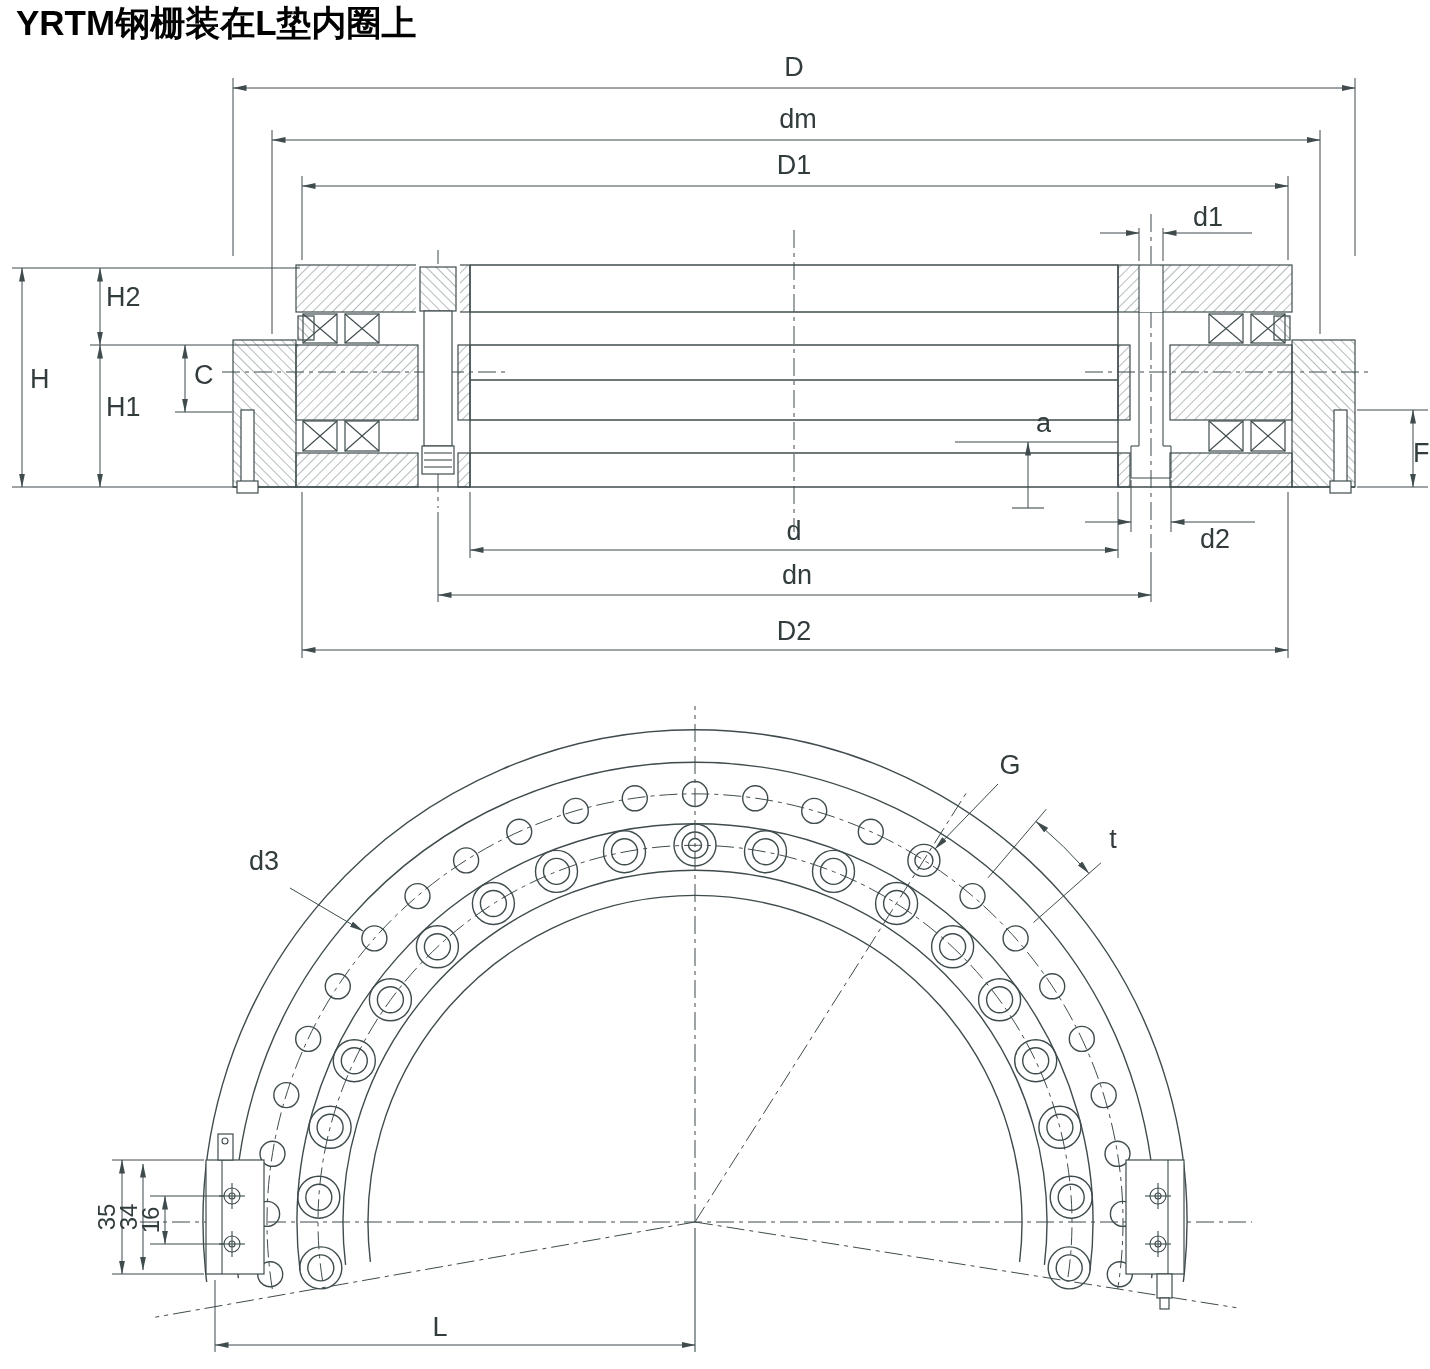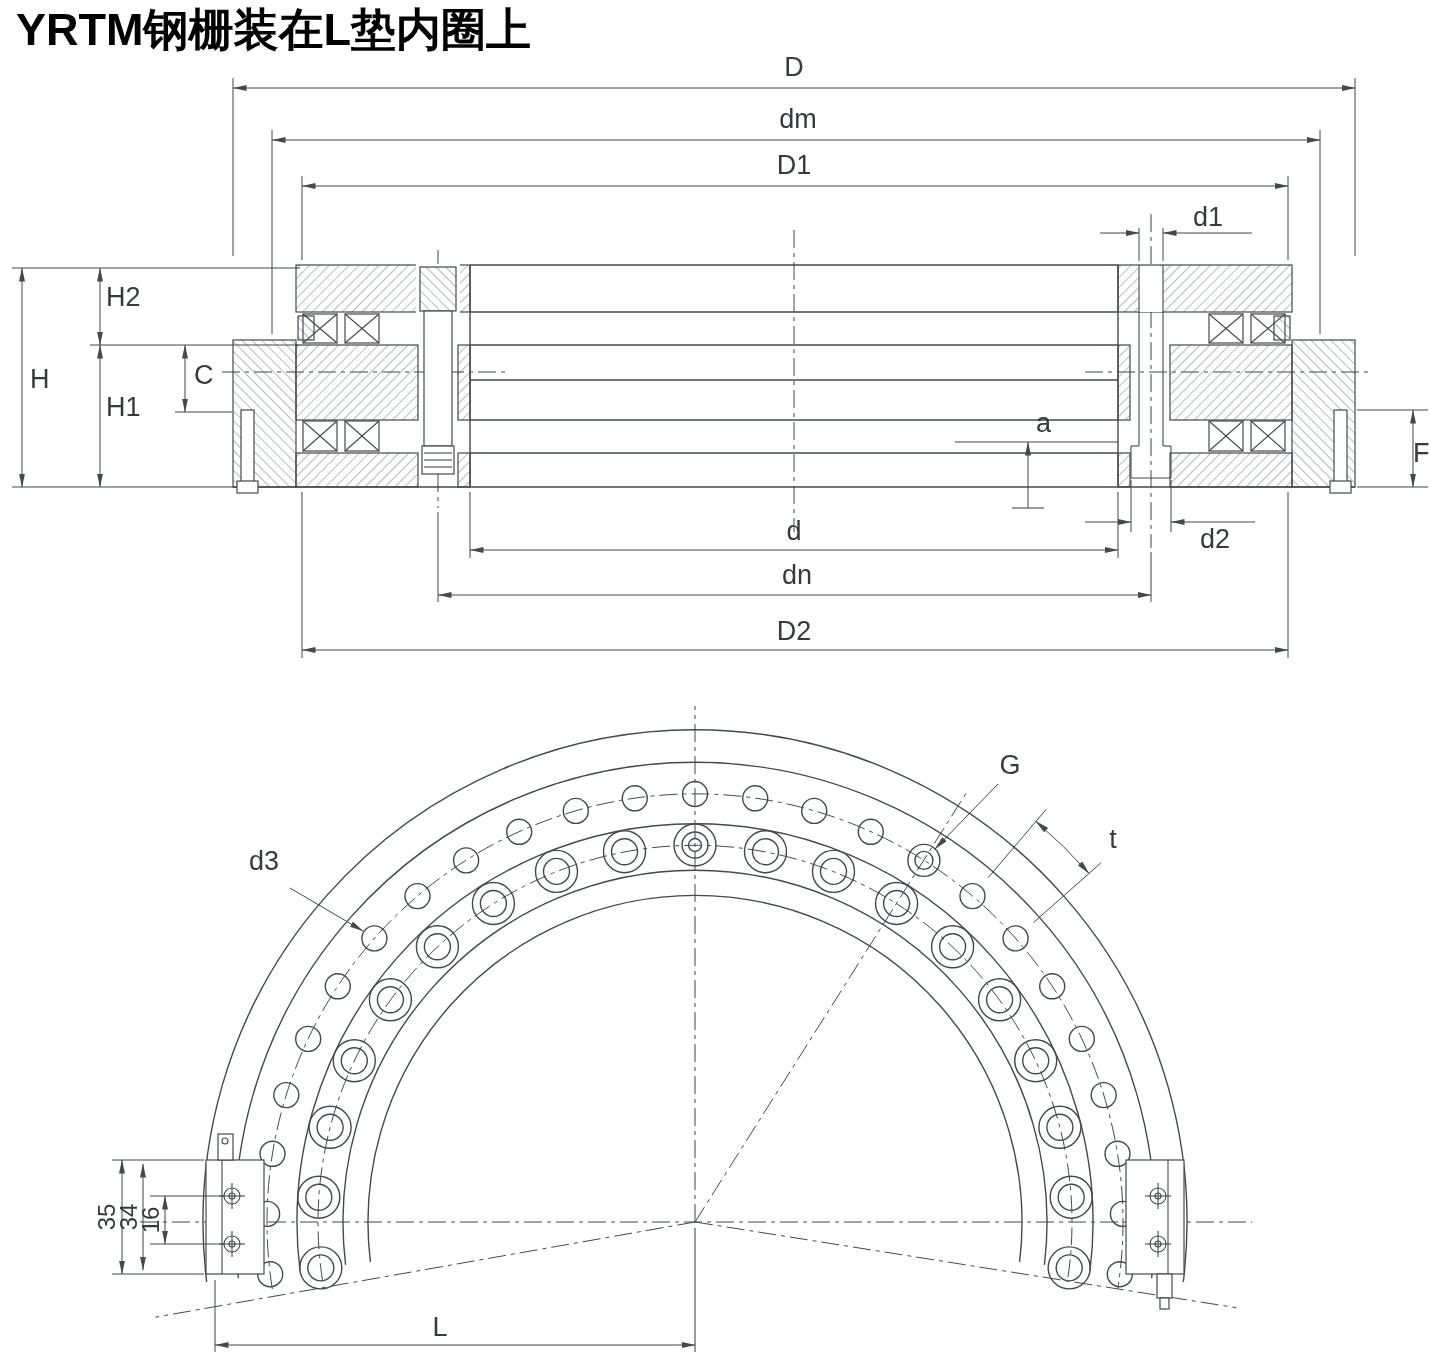--- a/index.html
+++ b/index.html
@@ -1,17 +1,17 @@
 <!DOCTYPE html>
 <html><head>
 <meta charset="utf-8">
 <style>
   html,body{margin:0;padding:0;background:#fff}
   .page{position:relative;width:1430px;height:1369px;background:#fff;overflow:hidden;font-family:"Liberation Sans",sans-serif}
-  .title{position:absolute;left:16px;top:0;font-size:45px;font-weight:700;color:#000;white-space:nowrap}
+  .title{position:absolute;left:16px;top:0;font-size:35px;font-weight:700;color:#000;white-space:nowrap}
   svg.draw{position:absolute;left:0;top:0}
   .ln{stroke:#3f4b4d;stroke-width:1.4;fill:none}
   .s{stroke:#3f4b4d;stroke-width:1.1;fill:none}
   .dim{stroke:#3f4b4d;stroke-width:1;fill:none}
   .cl{stroke:#3f4b4d;stroke-width:1;fill:none;stroke-dasharray:18 5 4 5}
   .hrect{stroke:#3f4b4d;stroke-width:1.2}
   .wh{fill:#fff;stroke:none}
   text.lbl{fill:#323c3d;font-family:"Liberation Sans",sans-serif;font-size:27px}
   text.lbl2{fill:#323c3d;font-family:"Liberation Sans",sans-serif;font-size:24px}
 </style>

